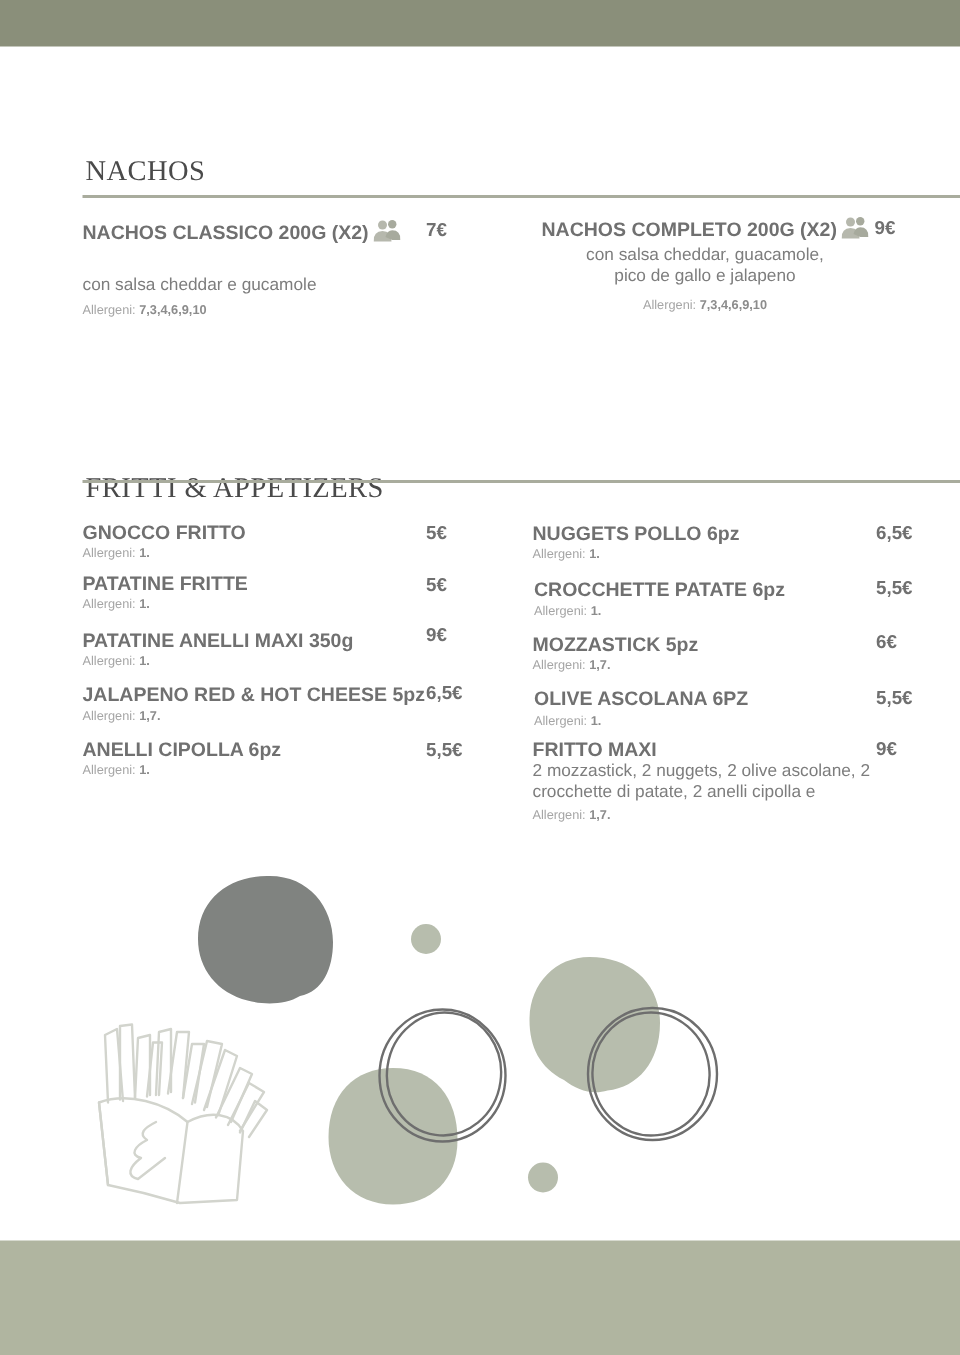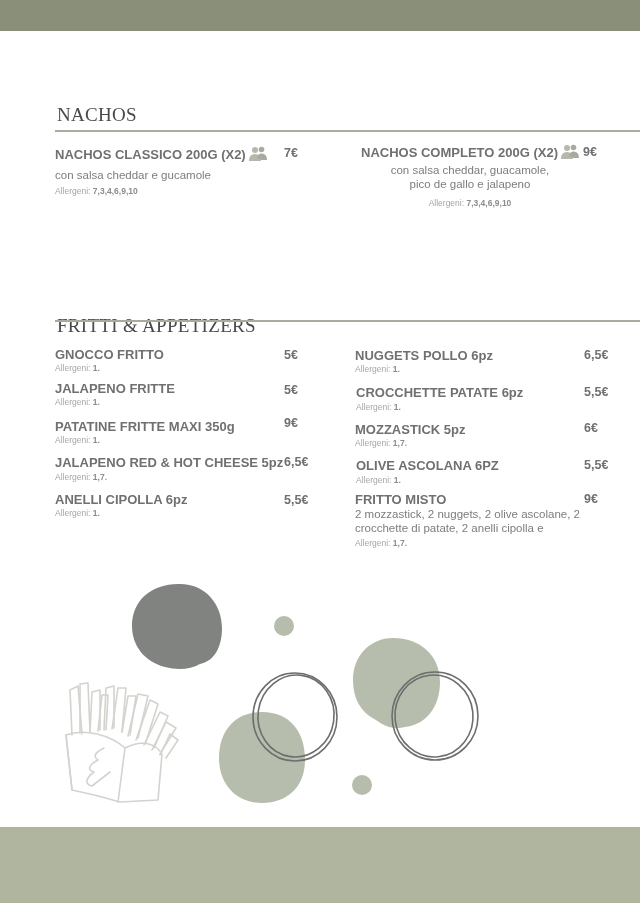--- a/index.html
+++ b/index.html
@@ -16,21 +16,21 @@
     position: absolute; left: 57px;
     font-family: "Liberation Serif", "DejaVu Serif", serif;
     font-size: 19px; letter-spacing: 0.3px; color: #4a4a4a; font-weight: normal; text-align: right;
   }
   .rule { position: absolute; left: 55px; width: 585px; height: 2px; background: #a9ac9d; }
 
   .item { position: absolute; }
   .item .name {
     font-weight: bold; font-size: 13px; color: #707070; white-space: nowrap; line-height: 15px;
   }
-  .item .desc { font-size: 11.5px; color: #7d7d7d; line-height: 14px; margin-top: 3px; }
+  .item .desc { font-size: 11.5px; color: #7d7d7d; line-height: 14px; margin-top: 18px; }
   .item .allergen { font-size: 8.5px; color: #a5a5a5; line-height: 11px; margin-top: 1px; }
   .item .allergen b { color: #8c8c8c; font-weight: bold; }
   .price { position: absolute; font-weight: bold; font-size: 12.5px; color: #707070; white-space: nowrap; }
 
   .people-icon { display: inline-block; vertical-align: -3px; margin-left: 3px; }
 
   .deco { position: absolute; left: 0; top: 570px; width: 640px; height: 257px; }
 </style>
 </head>
 <body>
@@ -74,27 +74,27 @@
 <div class="section-title" style="top:291px;margin-top:24px;">FRITTI &amp; APPETIZERS</div>
 <div class="rule" style="top:320px;"></div>
 
 <div class="item" style="left:55px; top:347px;">
   <div class="name">GNOCCO FRITTO</div>
   <div class="allergen"><span>Allergeni:</span> <b>1.</b></div>
 </div>
 <div class="price" style="left:284px; top:348px;">5€</div>
 
 <div class="item" style="left:55px; top:381px;">
-  <div class="name">JALAPENO FRITTE</div>
+  <div class="name">PATATINE FRITTE</div>
   <div class="allergen"><span>Allergeni:</span> <b>1.</b></div>
 </div>
 <div class="price" style="left:284px; top:383px;">5€</div>
 
 <div class="item" style="left:55px; top:419px;">
-  <div class="name">PATATINE FRITTE MAXI 350g</div>
+  <div class="name">PATATINE ANELLI MAXI 350g</div>
   <div class="allergen"><span>Allergeni:</span> <b>1.</b></div>
 </div>
 <div class="price" style="left:284px; top:416px;">9€</div>
 
 <div class="item" style="left:55px; top:455px;">
   <div class="name">JALAPENO RED &amp; HOT CHEESE 5pz</div>
   <div class="allergen" style="margin-top:2px;"><span>Allergeni:</span> <b>1,7.</b></div>
 </div>
 <div class="price" style="left:284px; top:455px;">6,5€</div>
 
@@ -122,21 +122,21 @@
 </div>
 <div class="price" style="left:584px; top:421px;">6€</div>
 
 <div class="item" style="left:356px; top:458px;">
   <div class="name">OLIVE ASCOLANA 6PZ</div>
   <div class="allergen" style="margin-top:2px;"><span>Allergeni:</span> <b>1.</b></div>
 </div>
 <div class="price" style="left:584px; top:458px;">5,5€</div>
 
 <div class="item" style="left:355px; top:492px;">
-  <div class="name">FRITTO MISTO</div>
+  <div class="name">FRITTO MAXI</div>
   <div class="desc" style="margin-top:0;">
     <div>2 mozzastick, 2 nuggets, 2 olive ascolane, 2</div>
     <div>crocchette di patate, 2 anelli cipolla e</div>
   </div>
   <div class="allergen" style="margin-top:3px;"><span>Allergeni:</span> <b>1,7.</b></div>
 </div>
 <div class="price" style="left:584px; top:492px;">9€</div>
 
 <svg class="deco" width="640" height="257" viewBox="0 570 640 257">
 

